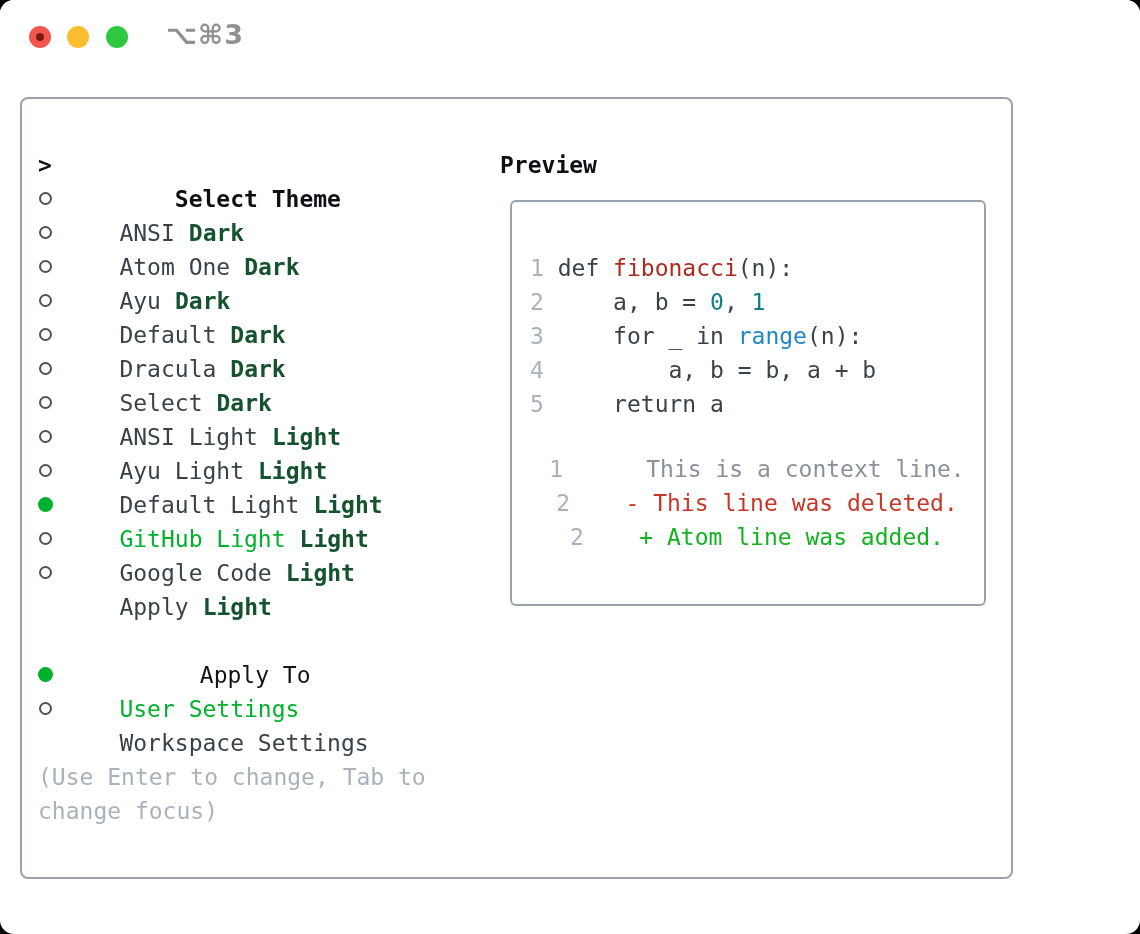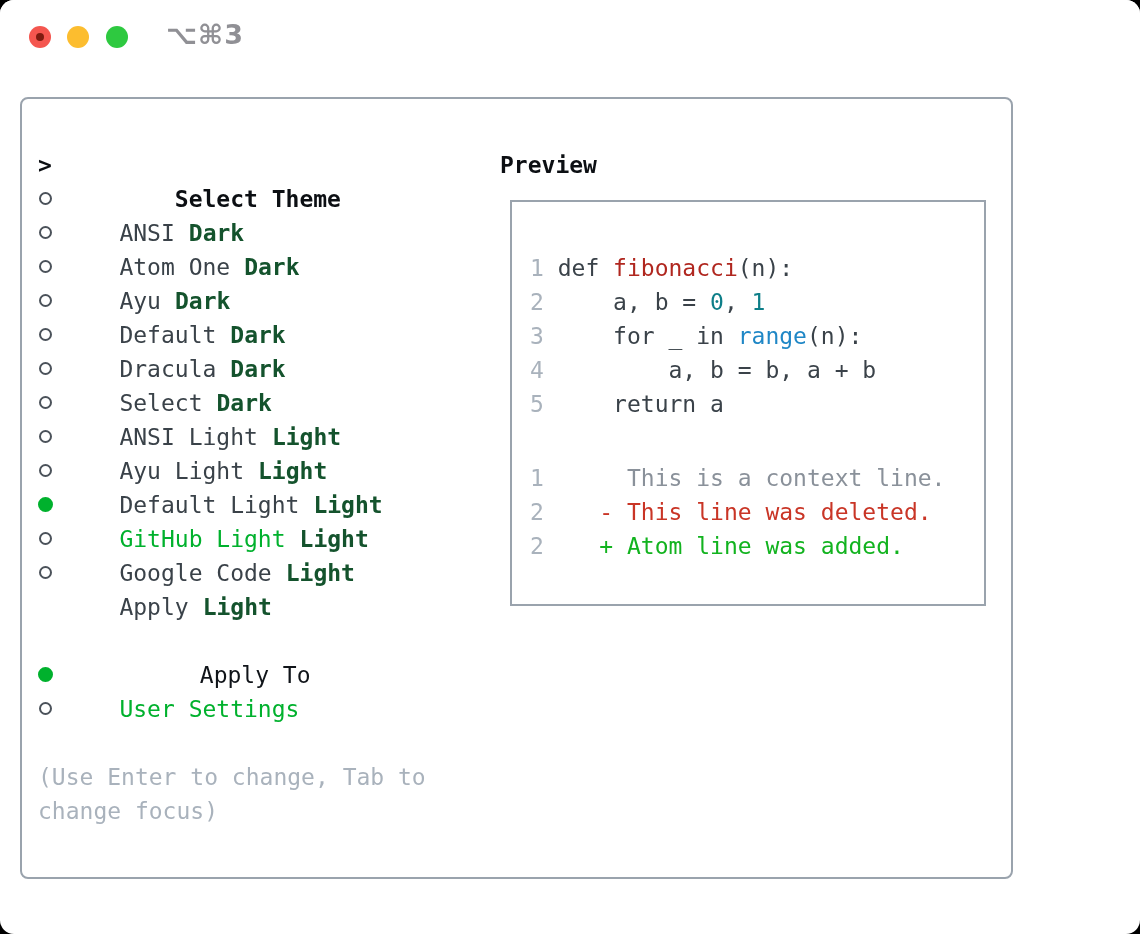--- a/index.html
+++ b/index.html
@@ -38,30 +38,30 @@
   .prompt{position:absolute;left:0;top:0;font-weight:700;color:#0c0f13;}
   .header-label{font-weight:700;color:#0c0f13;}
   .variant{color:#14532d;margin-left:14px;font-weight:bold;}
   .section-label{color:#101419;margin-left:25px;}
   .help{color:#a9b2bc;white-space:pre;height:34px;}
   .spacer{height:34px;}
   
   .preview-title{position:absolute;left:478px;top:49px;height:34px;font-weight:700;color:#0c0f13;}
   .preview-box{
     position:absolute;left:488px;top:101px;width:476px;height:406px;
-    border:2px solid #9aa3ad;border-radius:0;box-sizing:border-box;
+    border:2px solid #9aa3ad;border-radius:6px;box-sizing:border-box;
     padding:49px 0 0 18px;overflow:hidden;
   }
   .code-row,.diff-row{white-space:pre;height:34px;}
   .ln{color:#a9b2bc;}
   .seg-code{color:#3a4249;}
   .seg-function{color:#b0271f;}
   .seg-number{color:#0d7e88;}
   .seg-builtin{color:#1f87c6;}
-  .diff-block{margin-top:40px;}
+  .diff-block{margin-top:31px;text-align:center;}
   .diff-context{color:#8a919a;}
   .diff-deleted{color:#c93526;}
   .diff-added{color:#12b31f;}
 </style>
 </head>
 <body>
 
 <div class="window">
 
   <div class="titlebar">
@@ -121,21 +121,21 @@
 
       <div class="row">
         <span class="section-label">Apply To</span>
       </div>
 
       <div>
           <div class="row selected">
     <span class="marker"></span><span class="name">User Settings</span>
   </div>
           <div class="row">
-    <span class="marker"></span>
+    <span class="marker"></span><span class="name">Workspace Settings</span>
   </div>
         </div>
 
       <div class="spacer"></div>
 
       <div class="help">(Use Enter to change, Tab to</div>
       <div class="help">change focus)</div>
     </div>
 
     <div class="preview-title mono">Preview</div>

